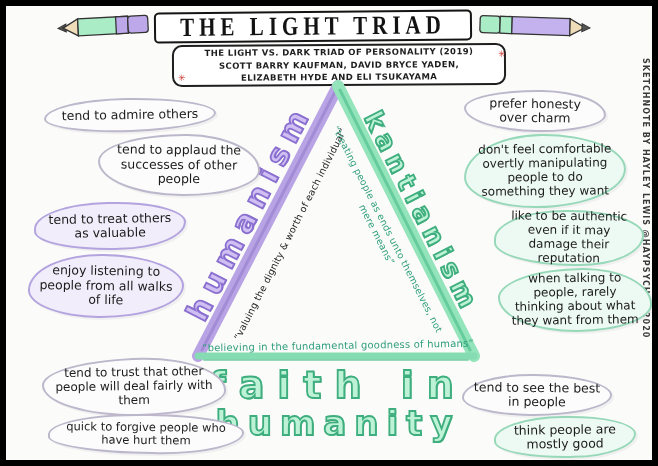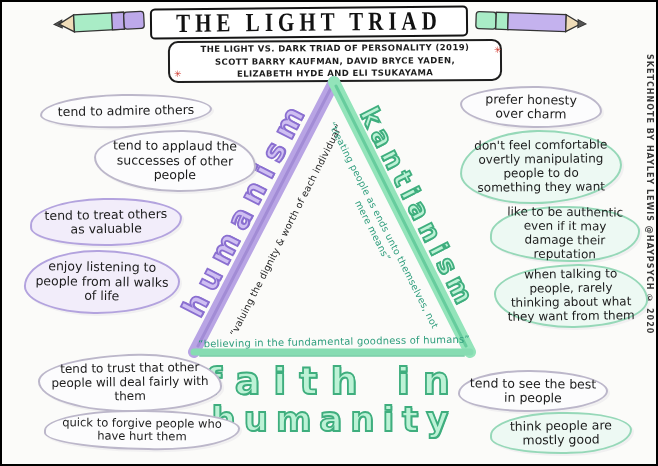--- a/index.html
+++ b/index.html
@@ -1,20 +1,20 @@
 <!DOCTYPE html>
 <html><head>
 <meta charset="utf-8">
 <style>
   * { box-sizing: border-box; margin: 0; padding: 0; }
   body { background:#e9e9e7; font-family:"DejaVu Sans", sans-serif; }
   .canvas {
     position: relative; width: 658px; height: 466px;
     background: #fbfbf9; overflow: hidden;
-    border: 2px solid #000000;
+    border: 6px solid #000000;
   }
 
   
   .banner {
     position: absolute; left: 148px; top: 5px; width: 318px; height: 31px;
     border: 2.5px solid #141414; border-radius: 5px; background: #fff;
     display: flex; align-items: center; justify-content: center;
     transform: rotate(-0.6deg);
   }
   .banner-title {

